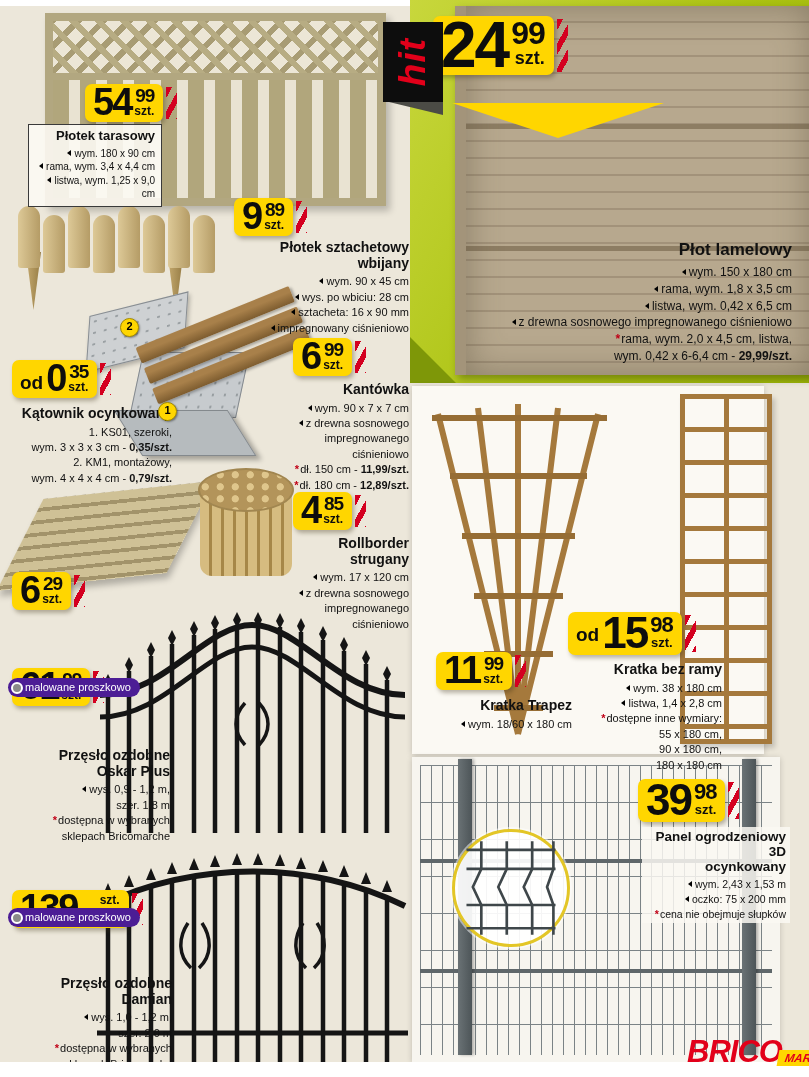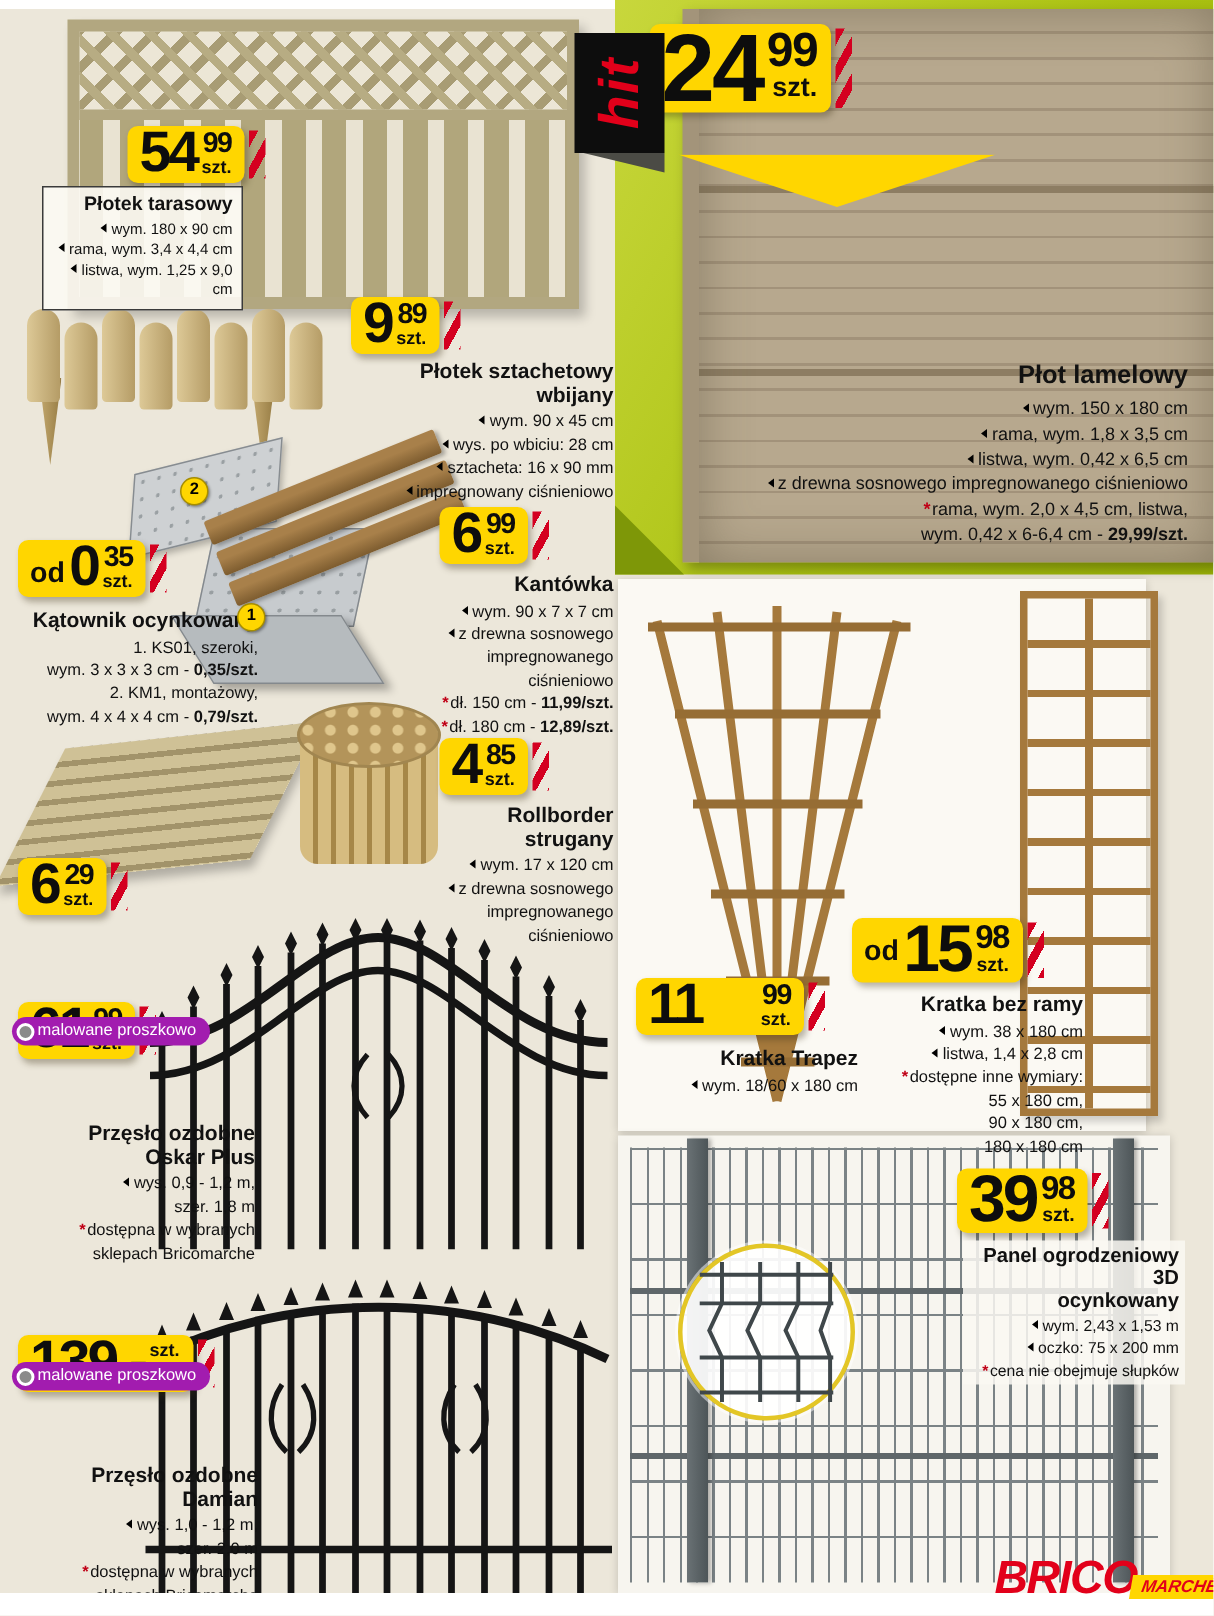--- a/index.html
+++ b/index.html
@@ -27,21 +27,21 @@
   .detail{font-size:11px;line-height:1.4;}
   .detail .mk-bullet{display:inline-block;width:0;height:0;border:3px solid transparent;
         border-right:4.5px solid #000;margin-right:3px;vertical-align:1px;}
   .detail .mk-star{color:#c00016;font-weight:bold;margin-right:1px;}
   .detail b{font-weight:bold;}
   .info.small .title{font-size:13px;}
   .info.small .detail{font-size:10px;line-height:1.35;}
   .boxed{background:rgba(252,250,243,.9);border:1px solid #3a3a3a;padding:4px 6px 5px 6px;}
 
   
-  .powder{position:absolute;background:#a21caf;color:#fff;font-size:11px;padding:3px 9px 4px 17px;
+  .powder{position:absolute;background:#4c1d95;color:#fff;font-size:11px;padding:3px 9px 4px 17px;
           border-radius:10px;z-index:6;}
   .powder::before{content:"";position:absolute;left:3px;top:50%;transform:translateY(-50%);
           width:8px;height:8px;border-radius:50%;background:#8a8a8a;border:2px solid #fff;}
 
   .callout{position:absolute;width:17px;height:17px;border-radius:50%;background:#ffd600;
            border:1px solid #a68d00;font-size:11px;font-weight:bold;text-align:center;line-height:15px;
            box-shadow:1px 1px 2px rgba(0,0,0,.4);z-index:7;}
 
   
   .img1{position:absolute;left:45px;top:13px;width:325px;height:177px;border:8px solid #b2a780;
@@ -123,21 +123,21 @@
   .post{position:absolute;top:2px;width:14px;height:296px;
        background:linear-gradient(90deg,#6a7275,#4d5558);box-shadow:2px 0 3px rgba(0,0,0,.3);}
   .lens{position:absolute;left:40px;top:72px;width:112px;height:112px;border-radius:50%;
        border:3px solid #e3c626;background:rgba(255,255,255,.92);z-index:3;
        box-shadow:0 0 0 2px rgba(255,255,255,.5);}
   .panel3d-info{left:230px;top:70px;width:140px;background:rgba(250,248,242,.85);padding:2px 4px;}
   .panel3d-info .title{font-size:13.5px;}
   .panel3d-info .detail{font-size:10.5px;}
 
   .logo{position:absolute;left:663px;top:1036px;display:flex;align-items:flex-end;z-index:9;}
-  .logo .brico{font-size:31px;font-weight:bold;font-style:italic;color:#e2001a;letter-spacing:-1px;line-height:1;}
+  .logo .brico{font-size:31px;font-weight:bold;font-style:italic;color:#e2001a;letter-spacing:-1px;line-height:1;margin-left:24px;}
   .logo .marche{background:#ffd600;color:#e2001a;font-size:11.5px;font-weight:bold;font-style:italic;
        padding:2px 7px;margin-left:-4px;margin-bottom:1px;transform:skewX(-10deg);}
 
   .tstrip{position:absolute;left:0;top:0;width:410px;height:6px;background:#fff;}
   .bstrip{position:absolute;left:0;top:1062px;width:809px;height:15px;background:#fff;z-index:8;}
 </style>
 </head>
 <body>
 
 <div class="page">
@@ -355,21 +355,21 @@
   </div>
 
   <div class="midp">
     <svg class="fence-svg" style="left:18px;top:8px;" width="180" height="345" viewBox="0 0 180 345">
       <path d="M88,340 L8,20 M88,340 L48,14 M88,340 L88,10 M88,340 L128,14 M88,340 L168,20" stroke="#a5793c" stroke-width="6" fill="none"></path>
       <path d="M2,24 H177 M20,82 H157 M32,142 H145 M44,202 H133 M54,260 H123 M64,314 H113" stroke="#96училищ6d34" stroke-width="6" fill="none"></path>
       <path d="M2,24 H177 M20,82 H157 M32,142 H145 M44,202 H133 M54,260 H123 M64,314 H113" stroke="#966d34" stroke-width="6" fill="none"></path>
     </svg>
     <div class="trellis-rect"></div>
 
-    <div class="price p-sm" style="left:12px;top:266px;gap:36px;">
+    <div class="price p-sm" style="left:24px;top:266px;">
 
       <span class="int">11</span>
       <span class="frac">
         <span class="dec">99</span>
         <span class="szt">szt.</span>
       </span>
     </div>
     <div class="info" style="left:10px;top:312px;width:150px;">
       <div class="title">Kratka Trapez</div>
       <div class="details">

